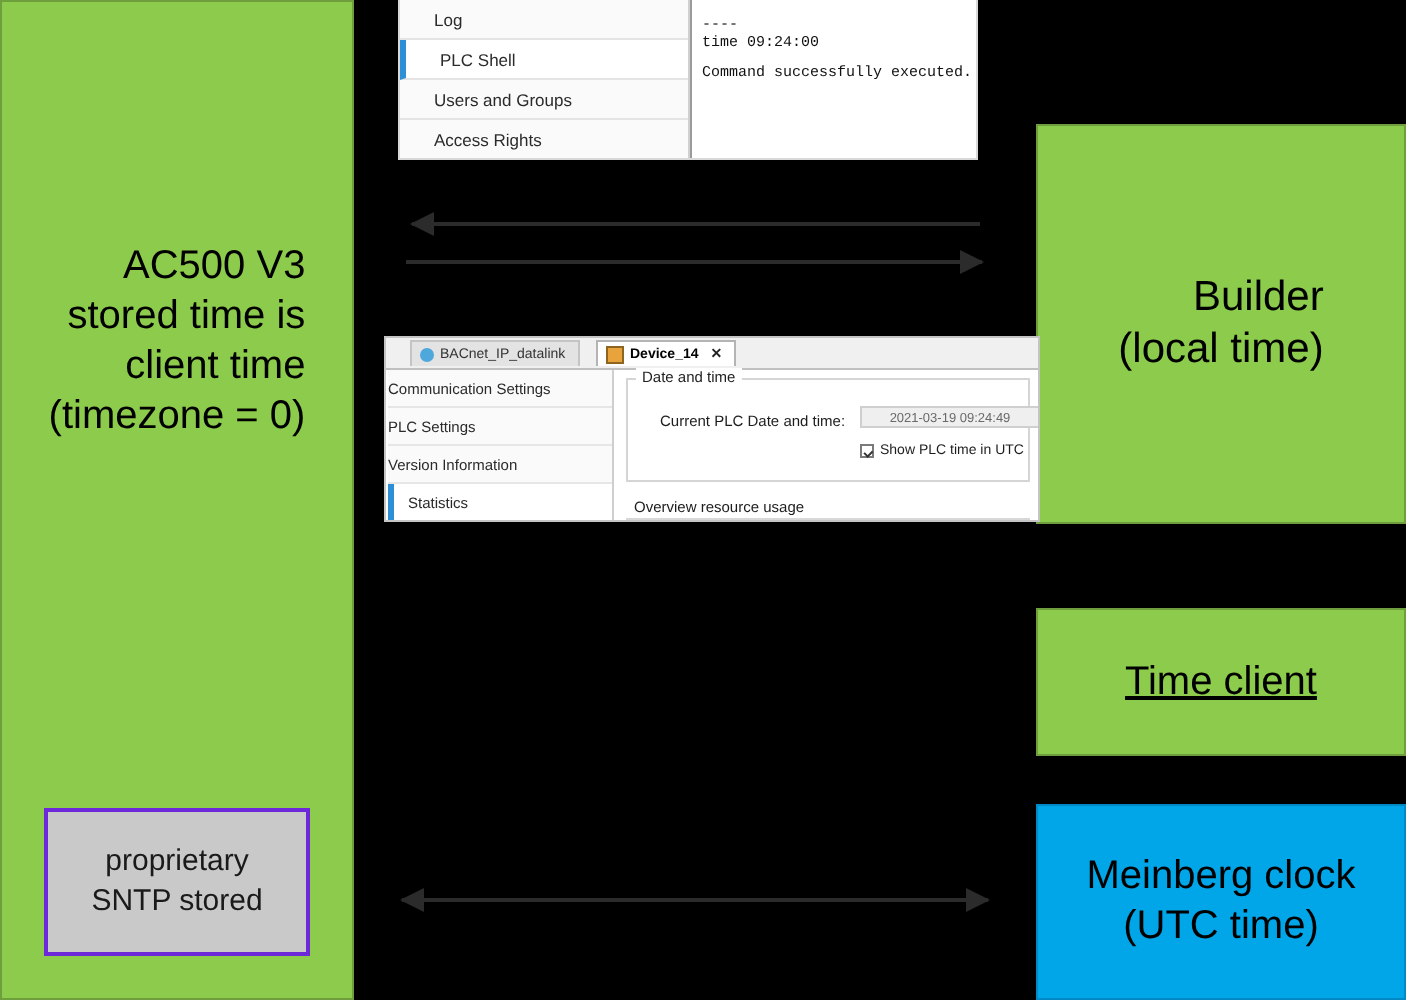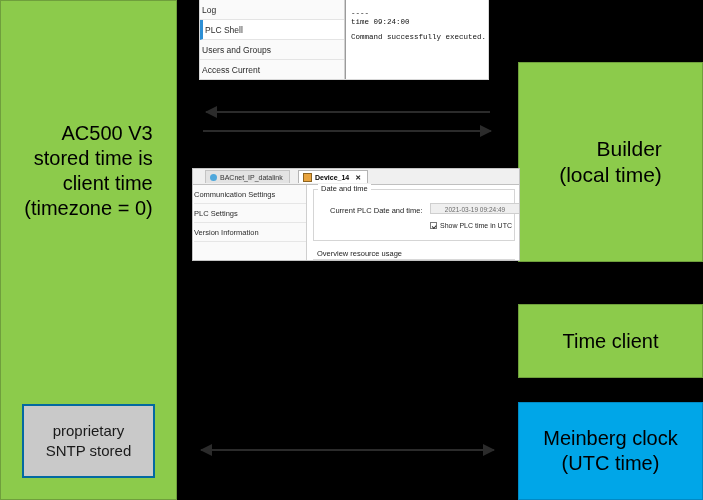--- a/index.html
+++ b/index.html
@@ -17,30 +17,30 @@
   .panel-green{background:#8CCB4B;border:1px solid #6f9f3c;color:#000;text-align:right;}
   .panel-blue{background:#00A6E8;border:1px solid #0089c4;color:#000000;}
   .panel-text{font-size:21px;line-height:1.25;font-weight:400;}
 
   #panel-ac500{left:0px;top:0px;width:177px;height:500px;align-items:flex-start;}
   #panel-ac500 .panel-text{margin-top:120px;font-size:20px;}
 
   #panel-ab{left:518px;top:62px;width:185px;height:200px;}
   #panel-ab .panel-text{font-size:21px;}
 
-  #panel-timeclient{left:518px;top:304px;width:185px;height:74px;}
+  #panel-timeclient{left:518px;top:304px;width:185px;height:74px;text-decoration:underline;}
   #panel-timeclient .panel-text{font-size:20px;}
 
   #panel-meinberg{left:518px;top:402px;width:185px;height:98px;}
   #panel-meinberg .panel-text{font-size:20px;}
 
   
   #box-sntp{
     position:absolute;left:22px;top:404px;width:133px;height:74px;
-    background:#C9C9C9;border:2px solid #0369a1;box-sizing:border-box;
+    background:#C9C9C9;border:2px solid #6d28d9;box-sizing:border-box;
     display:flex;align-items:center;justify-content:center;text-align:center;
     color:#1a1a1a;font-size:15px;line-height:1.35;
   }
 
   
   .arrow-wrap{position:absolute;}
   .arrow-line{position:absolute;left:0;top:50%;height:2px;background:#2b2b2b;width:100%;transform:translateY(-50%);}
   .head{position:absolute;top:50%;width:0;height:0;transform:translateY(-50%);}
   .head-left{left:-1px;border-top:6px solid transparent;border-bottom:6px solid transparent;border-right:12px solid #2b2b2b;}
   .head-right{right:-1px;border-top:6px solid transparent;border-bottom:6px solid transparent;border-left:12px solid #2b2b2b;}
@@ -49,21 +49,21 @@
   #arrow-down{left:203px;top:124px;width:288px;height:14px;}
   #arrow-bottom{left:201px;top:443px;width:293px;height:14px;}
 
   
   .shot{position:absolute;background:#ffffff;overflow:hidden;box-sizing:border-box;
         font-family:"Liberation Sans", sans-serif;color:#1d1d1d;}
 
   
   #shot-plcshell{left:199px;top:0px;width:290px;height:80px;border:1px solid #d8d8d8;border-top:none;}
   #shot-plcshell .sb{position:absolute;left:0;top:0;width:144px;height:100%;background:#fafafa;border-right:1px solid #d0d0d0;}
-  .sb-item{position:relative;height:20px;line-height:20px;padding-left:2px;font-size:8.5px;color:#2b2b2b;
+  .sb-item{position:relative;height:20px;line-height:20px;padding-left:17px;font-size:8.5px;color:#2b2b2b;
            border-bottom:1px solid #e4e4e4;box-sizing:border-box;white-space:nowrap;}
   .sb-item.sel{background:#ffffff;border-left:3px solid #2d8fd5;}
   #shot-plcshell .console{position:absolute;left:145px;top:0;width:145px;height:100%;background:#ffffff;
            border-left:1px solid #9b9b9b;font-family:"Liberation Mono", monospace;font-size:7.5px;color:#111;
            padding:4px 3px 0 5px;box-sizing:border-box;}
   #shot-plcshell .console .ln{white-space:nowrap;line-height:1.25;}
   #shot-plcshell .console .gap{height:5px;}
   #shot-plcshell .console-divider{position:absolute;left:145px;top:0;width:1px;height:100%;background:#bcbcbc;}
 
   
@@ -149,21 +149,21 @@
     <div class="arrow-line"></div>
     <div class="head head-left"></div>
     <div class="head head-right"></div>
   </div>
 
   <div class="shot" id="shot-plcshell">
     <div class="sb">
       <div class="sb-item">Log</div>
       <div class="sb-item sel">PLC Shell</div>
       <div class="sb-item">Users and Groups</div>
-      <div class="sb-item">Access Current</div>
+      <div class="sb-item">Access Rights</div>
     </div>
     <div class="console-divider"></div>
     <div class="console">
       <div class="gap"></div>
       <div class="ln">----</div>
       <div class="ln">time 09:24:00</div>
       <div class="gap"></div>
       <div class="ln">Command successfully executed.</div>
     </div>
   </div>
@@ -179,20 +179,21 @@
         <span class="tico dev"></span>
         <span>Device_14</span>
         <span class="xclose">✕</span>
       </div>
     </div>
 
     <div class="dsb">
       <div class="dsb-item">Communication Settings</div>
       <div class="dsb-item">PLC Settings</div>
       <div class="dsb-item">Version Information</div>
+      <div class="dsb-item sel">Statistics</div>
     </div>
 
     <div class="content">
       <div class="grp" id="grp-datetime">
         <div class="grp-title">Date and time</div>
         <div class="fld-label">Current PLC Date and time:</div>
         <div class="fld-value">2021-03-19 09:24:49</div>
         <div class="chk-row">
           <span class="chk"></span>
           <span>Show PLC time in UTC</span>

